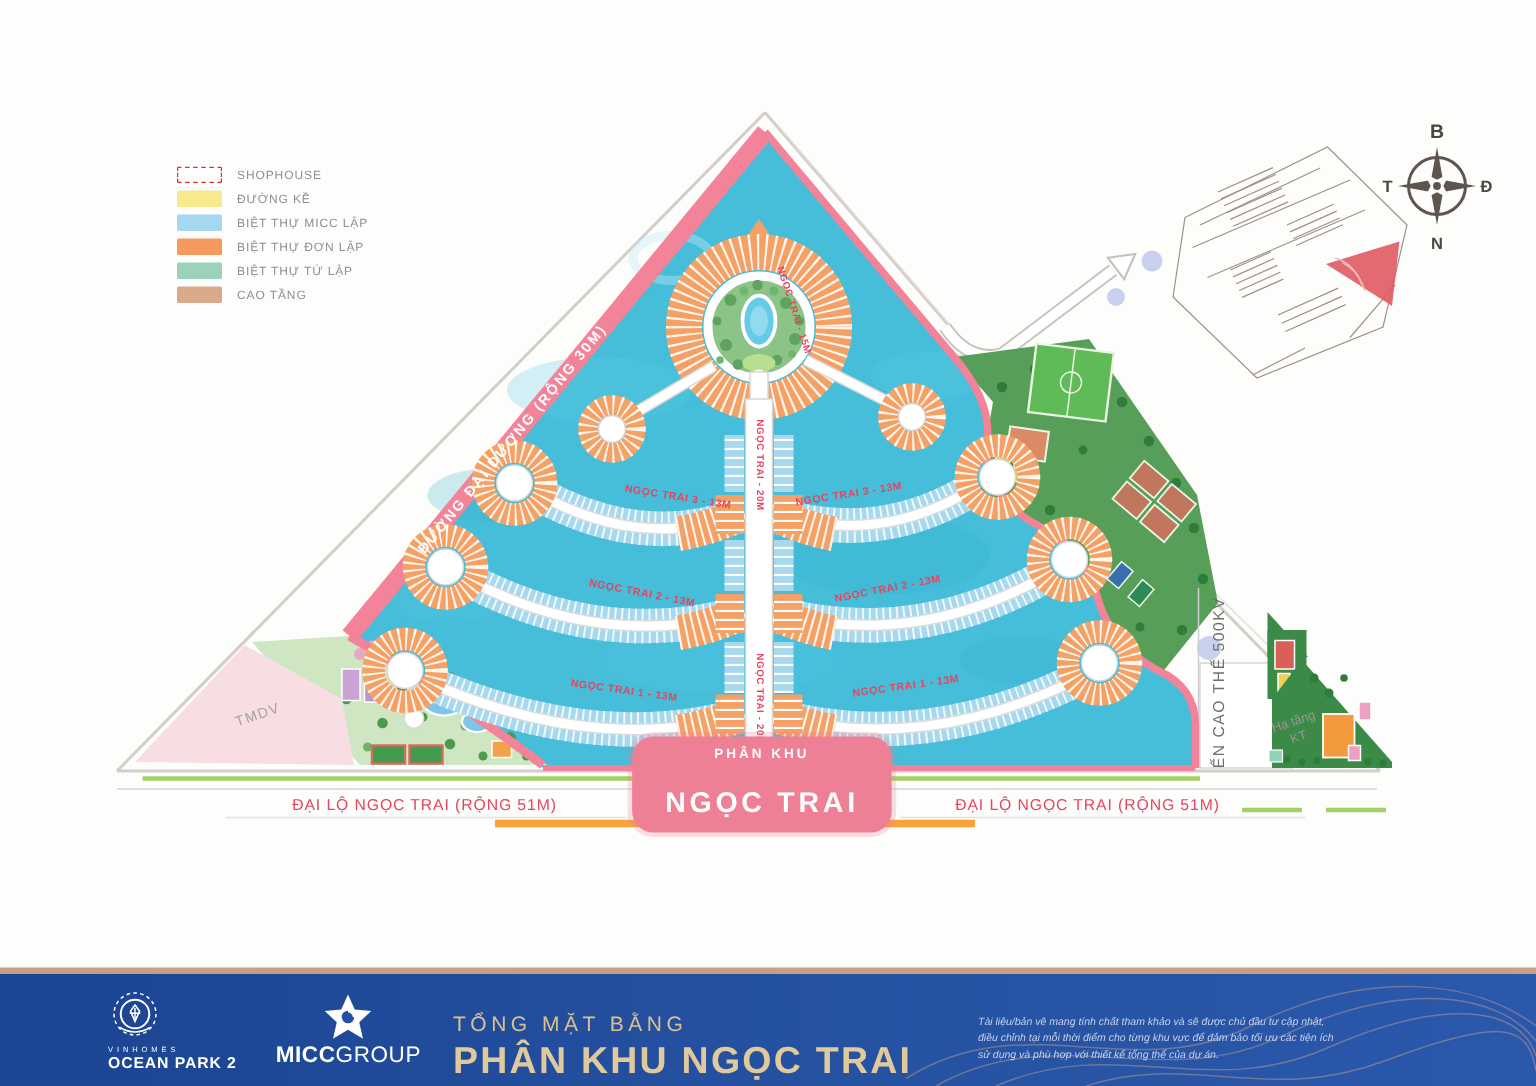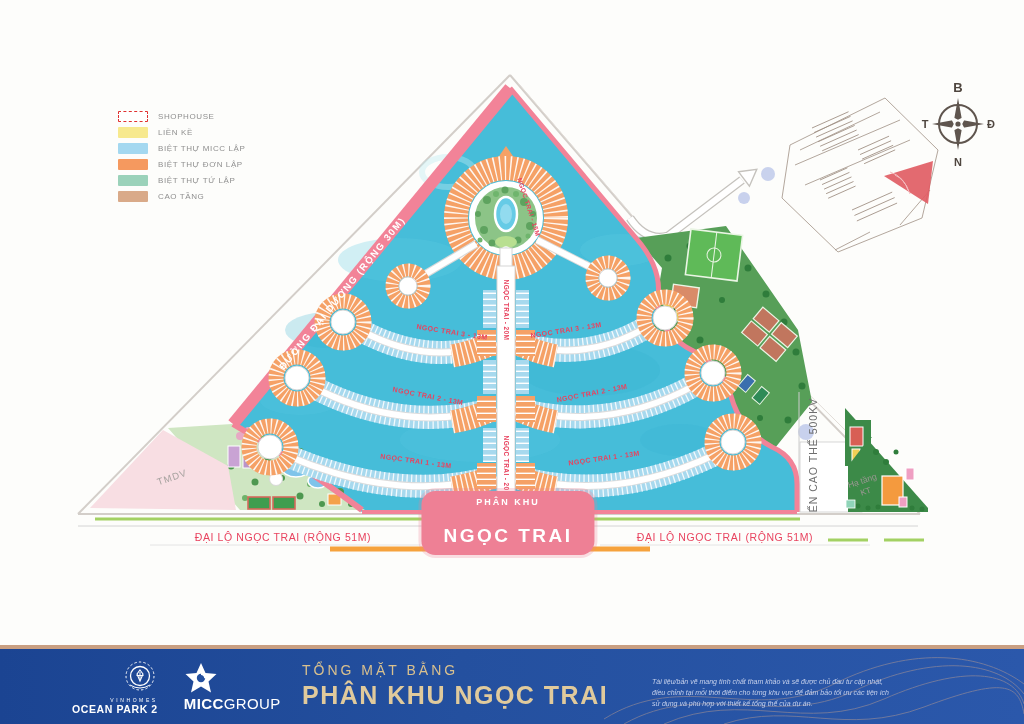--- a/index.html
+++ b/index.html
@@ -29,28 +29,28 @@
            box-shadow:0 0 0 3px rgba(238,128,149,.25); }
   .badge .b1 { color:#fff; font-size:9px; font-weight:bold; letter-spacing:2px; }
   .badge .b2 { color:#fff; font-size:19px; font-weight:bold; letter-spacing:2.5px; margin-top:18px; }
 
   
   .footer { position:absolute; left:0; top:645px; width:1024px; height:79px;
             background:linear-gradient(90deg,#1b4492 0%, #24509f 45%, #2b58ab 100%);
             border-top:4px solid #c99f82; }
   .footer-swirls { position:absolute; right:0; top:0; }
   .brand-row { position:absolute; left:72px; top:10px; display:flex; align-items:center; gap:26px; }
-  .vh { display:flex; flex-direction:column; align-items:flex-end; color:#fff; }
+  .vh { display:flex; flex-direction:column; align-items:flex-start; color:#fff; }
   .vh-name { font-size:5px; letter-spacing:2.6px; margin-top:2px; }
   .vh-sub { font-size:10.5px; font-weight:bold; letter-spacing:.6px; }
-  .micc { display:flex; flex-direction:column; align-items:flex-start; color:#fff; }
+  .micc { display:flex; flex-direction:column; align-items:center; color:#fff; }
   .micc-name { font-size:15px; letter-spacing:.4px; margin-top:1px; }
   .micc-name b { font-weight:bold; }
   .ftitle { position:absolute; left:302px; top:13px; }
-  .ftitle .t1 { color:#d9c08e; font-size:14px; letter-spacing:3px; }
+  .ftitle .t1 { color:#d9c08e; font-size:14px; letter-spacing:3px;margin-top:12px; }
   .ftitle .t2 { color:#e0ca9c; font-size:25px; font-weight:bold; letter-spacing:1.5px; margin-top:3px; }
   .fdisc { position:absolute; left:652px; top:28px; width:238px; color:#c6d1ec;
            font-size:7px; font-style:italic; line-height:1.55; }
 </style>
 </head>
 <body>
 
 <div class="canvas">
 
   <svg class="map-svg" width="1024" height="645" viewBox="0 0 1024 645">
@@ -388,21 +388,21 @@
     </g>
   </svg>
 
   <div class="legend">
     <div class="legend-row">
       <span class="sw sw-dashed"></span>
       <span class="legend-label">SHOPHOUSE</span>
     </div>
     <div class="legend-row">
       <span class="sw" style="background: rgb(247, 233, 142);"></span>
-      <span class="legend-label">LIỀN KỀ</span>
+      <span class="legend-label">ĐƯỜNG KỀ</span>
     </div>
     <div class="legend-row">
       <span class="sw" style="background: rgb(164, 216, 240);"></span>
       <span class="legend-label">BIỆT THỰ MICC LẬP</span>
     </div>
     <div class="legend-row">
       <span class="sw" style="background: rgb(245, 153, 95);"></span>
       <span class="legend-label">BIỆT THỰ ĐƠN LẬP</span>
     </div>
     <div class="legend-row">

